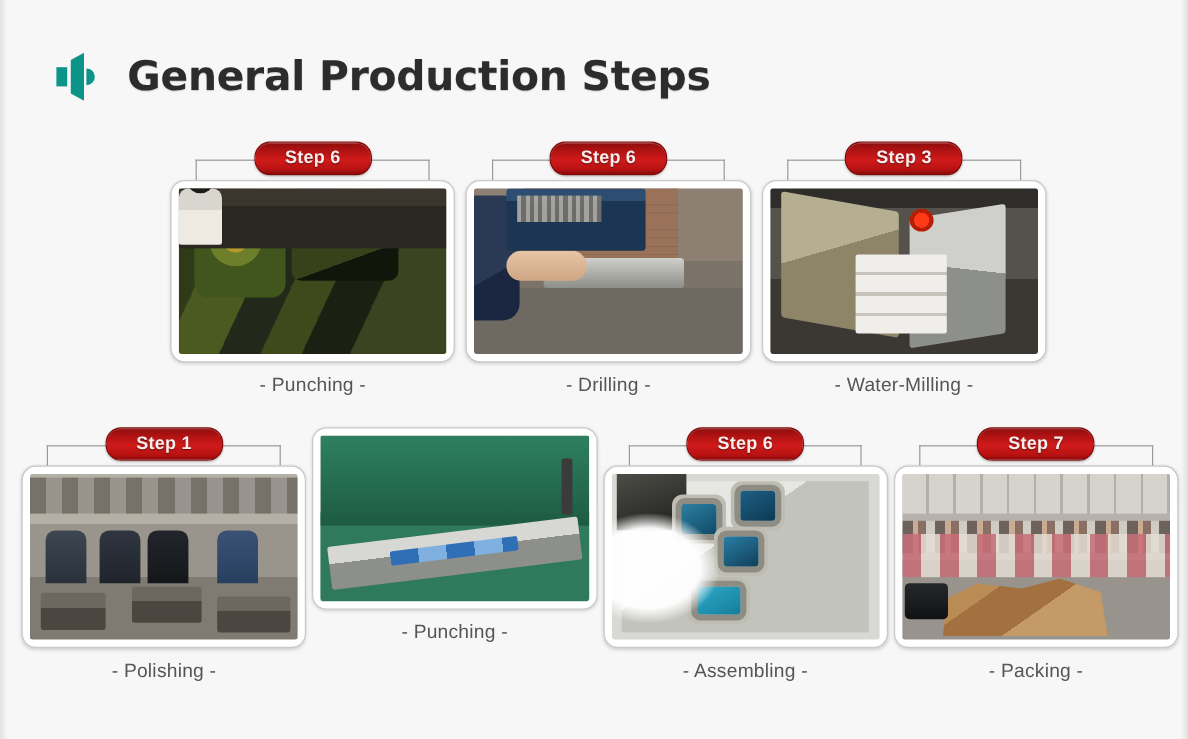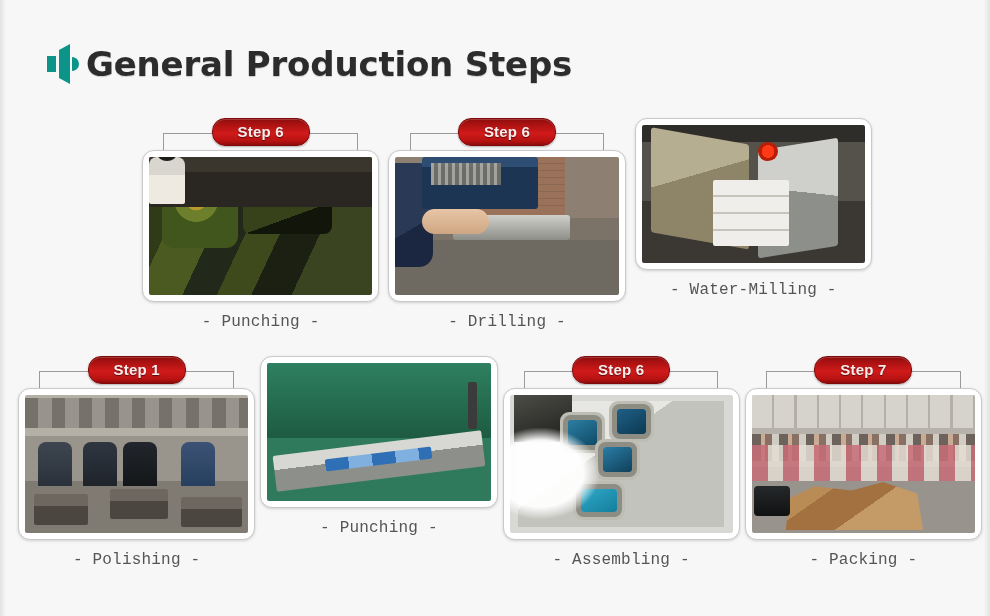--- a/index.html
+++ b/index.html
@@ -40,20 +40,21 @@
     background: #f7f7f7;
   }
 
   
   .header {
     position: absolute;
     left: 44px;
     top: 42px;
     display: flex;
     align-items: center;
+    gap: 20px;
     justify-content: space-between;
   }
 
   .brand-icon {
     width: 42px;
     height: 44px;
     display: block;
     flex: 0 0 auto;
   }
 
@@ -160,21 +161,21 @@
   .photo-layer {
     position: absolute;
     inset: 0;
   }
 
   .caption {
     margin-top: 11px;
     text-align: center;
     font-size: 16px;
     color: #555555;
-    font-family: Liberation Mono, monospace;
+    font-family: Liberation Sans, sans-serif;
     letter-spacing: 0.2px;
     white-space: nowrap;
   }
 
   
   
   .scene-punching {
     background:
       radial-gradient(circle at 18% 32%, #6f7a2d 0 8%, transparent 9%),
       linear-gradient(115deg, #2f3a16 0 18%, #4b5a20 18% 34%, #22281a 34% 46%, #3e4a1c 46% 58%, #1b2013 58% 72%, #3a4420 72% 100%),
@@ -425,20 +426,24 @@
           <div class="photo-layer tray"></div>
           <div class="photo-layer hand"></div>
           <div class="photo-layer drill"></div>
           <div class="photo-layer tub"></div>
         </div>
       </div>
       <div class="caption">- Drilling -</div>
     </div>
 
     <div class="step-card">
+      <div class="step-head">
+        <div class="bracket"></div>
+        <div class="step-badge">Step 3</div>
+      </div>
       <div class="photo-frame">
         <div class="photo scene-water-milling">
           <div class="photo-layer slabA"></div>
           <div class="photo-layer slabB"></div>
           <div class="photo-layer stack"></div>
           <div class="photo-layer redspark"></div>
         </div>
       </div>
       <div class="caption">- Water-Milling -</div>
     </div>

